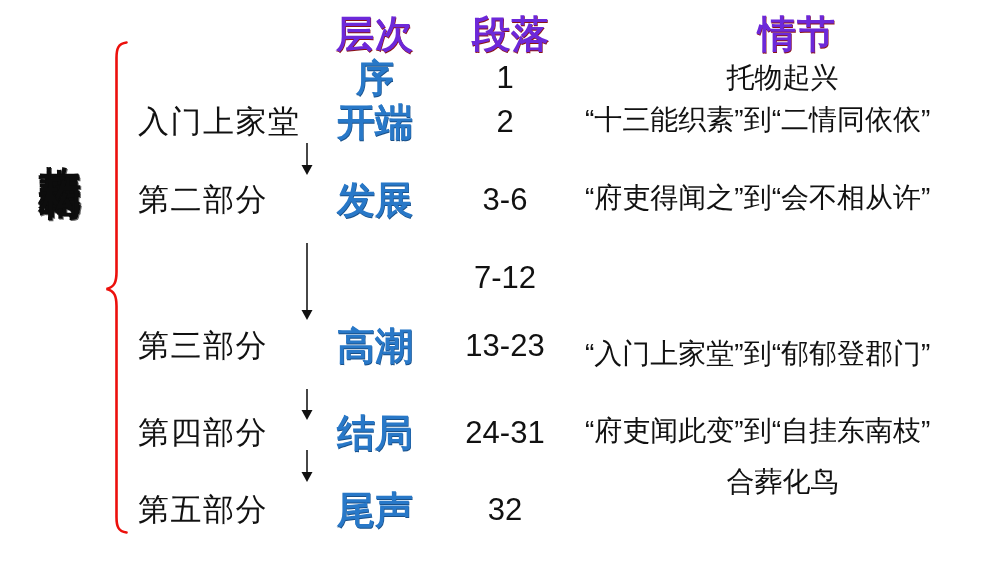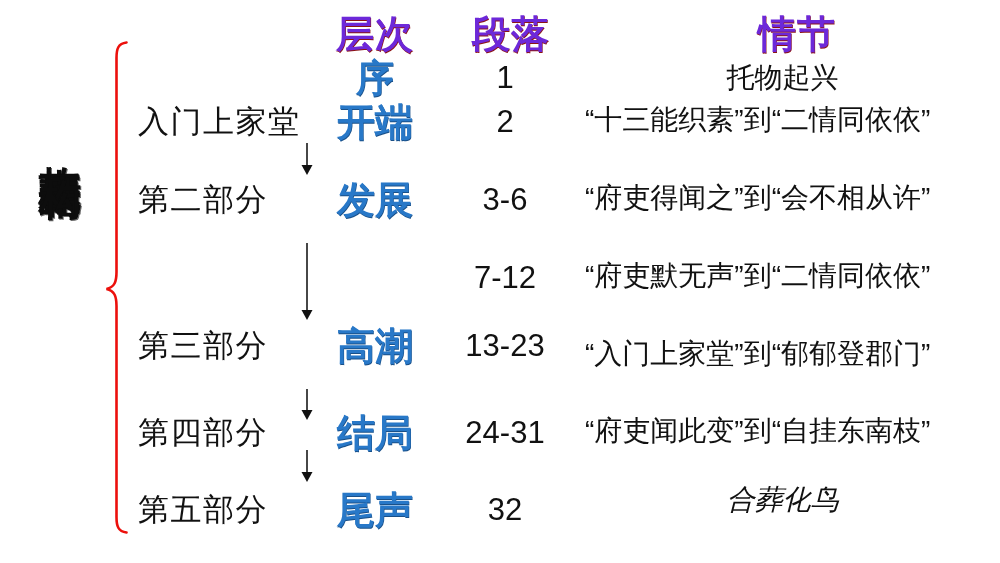--- a/index.html
+++ b/index.html
@@ -29,21 +29,21 @@
   .para{left:450px;width:110px;text-align:center;font-size:31px;line-height:40px;color:#111;}
   .plot{left:585px;width:395px;font-size:28px;line-height:32px;color:#111;white-space:normal;}
   .plot.single{text-align:center;line-height:40px;}
   
   .r1{top:58px;}  .r1p{top:58px;}
   .r2{top:102px;} .r2p{top:104px;}
   .r3{top:180px;} .r3p{top:182px;}
   .r4{top:258px;} .r4p{top:260px;}
   .r5{top:326px;} .r5p{top:338px;}
   .r6{top:413px;} .r6p{top:415px;}
-  .r7{top:490px;} .r7p{top:480px;font-style:italic;}
+  .r7{top:490px;} .r7p{top:462px;}
   .overlay{position:absolute;left:0;top:0;pointer-events:none;}
 </style>
 </head>
 <body>
 
 <div class="canvas">
 
   <svg class="overlay" width="1000" height="563" viewBox="0 0 1000 563">
     <path d="M126.5,42.5 C118,43.5 116.5,49 116.5,58
              L116.5,272 C116.5,282 114.5,287 106.5,289
@@ -81,21 +81,20 @@
   <div class="cell stage r2">开端</div>
   <div class="cell para r2">2</div>
   <div class="cell plot r2p">“十三能织素”到“二情同依依”</div>
 
   <div class="cell part r3">第二部分</div>
   <div class="cell stage r3">发展</div>
   <div class="cell para r3">3-6</div>
   <div class="cell plot r3p">“府吏得闻之”到“会不相从许”</div>
 
   <div class="cell para r4">7-12</div>
-  <div class="cell plot r4p">“府吏默无声”到“二情同依依”</div>
 
   <div class="cell part r5">第三部分</div>
   <div class="cell stage r5">高潮</div>
   <div class="cell para r5">13-23</div>
   <div class="cell plot r5p">“入门上家堂”到“郁郁登郡门”</div>
 
   <div class="cell part r6">第四部分</div>
   <div class="cell stage r6">结局</div>
   <div class="cell para r6">24-31</div>
   <div class="cell plot r6p">“府吏闻此变”到“自挂东南枝”</div>

